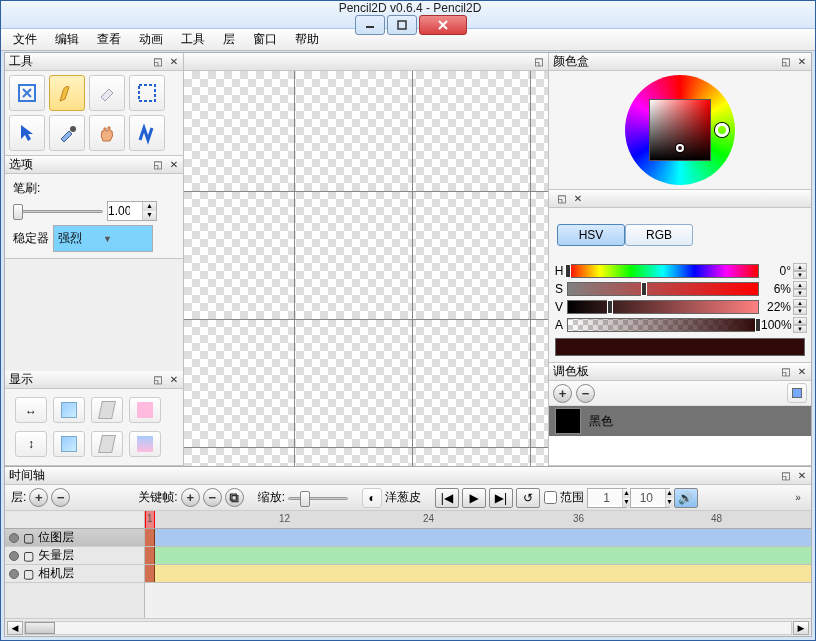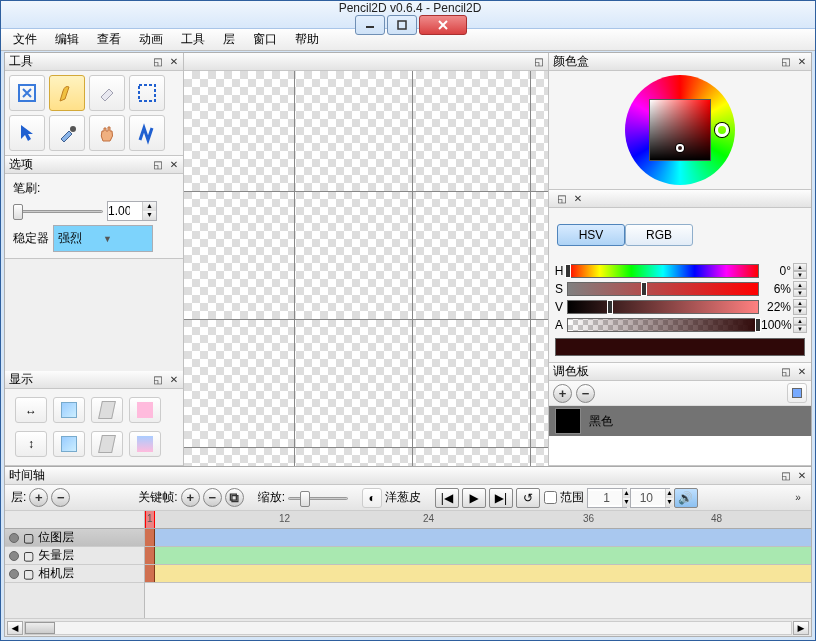--- a/index.html
+++ b/index.html
@@ -475,21 +475,21 @@
   <span>▢</span>
   <span>相机层</span>
           </div>
         </div>
     <div class="tl-ruler-area">
       <div class="tl-ruler" id="tl-ruler">
         <div class="playhead"></div>
       <span class="tick" style="left: 2px;">1</span>
             <span class="tick" style="left: 134px;">12</span>
             <span class="tick" style="left: 278px;">24</span>
-            <span class="tick" style="left: 438px;">36</span>
+            <span class="tick" style="left: 428px;">36</span>
             <span class="tick" style="left: 566px;">48</span>
           </div>
       <div id="tl-tracks">
             <div class="tl-track" style="background: rgb(169, 200, 239);">
               <div class="key"></div>
             </div>
             <div class="tl-track" style="background: rgb(169, 232, 176);">
               <div class="key"></div>
             </div>
             <div class="tl-track" style="background: rgb(247, 229, 154);">

